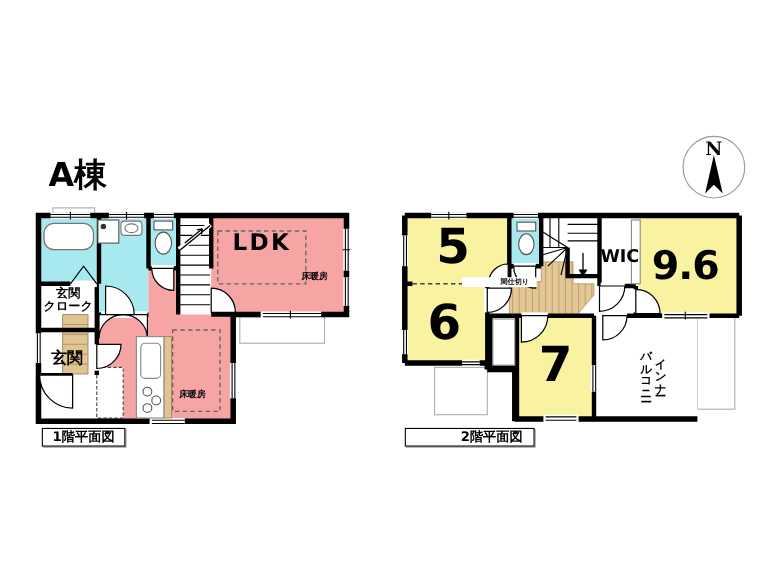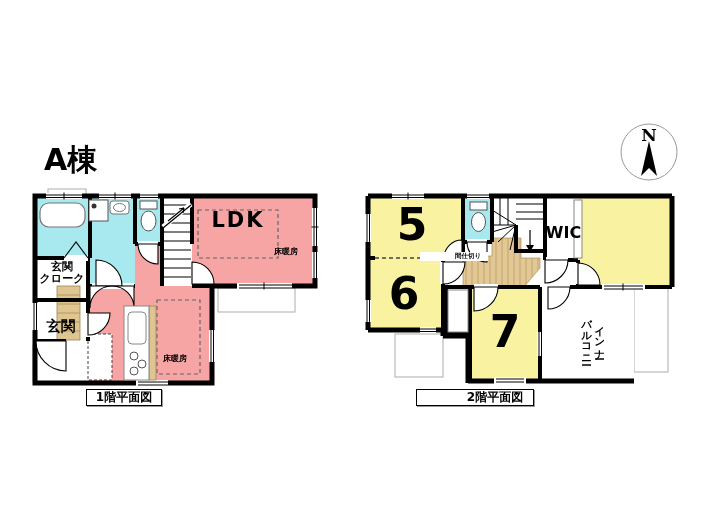--- a/index.html
+++ b/index.html
@@ -9,21 +9,21 @@
   .lbl{position:absolute;font-weight:bold;color:#000;text-align:center;
        white-space:pre-line;line-height:1.08;}
   .title{font-size:30px;text-align:left;line-height:1;}
   .big{font-size:44px;}
   .mid{font-size:36px;letter-spacing:-1px;}
   .ldk{font-size:21px;letter-spacing:2px;}
   .tiny{font-size:8px;letter-spacing:0px;}
   .micro{font-size:6.5px;background:#fff;line-height:9px;}
   .cap{position:absolute;border:1px solid #000;background:#fff;font-weight:bold;
        font-size:12px;text-align:center;line-height:15px;color:#000;
-       box-shadow:1px 1px 0 #9a9a9a;margin-left:48px;}
+       box-shadow:1px 1px 0 #9a9a9a;}
   .vert{writing-mode:vertical-rl;text-orientation:mixed;font-size:10.5px;line-height:13px;}
 </style>
 </head>
 <body>
 
 <div class="canvas">
 
 <svg width="705" height="525" viewBox="0 0 705 525">
 
   <g>
@@ -239,20 +239,21 @@
 <div class="lbl ldk" style="left:198px;top:209px;width:80px;">LDK</div>
 <div class="lbl tiny" style="left:270px;top:248px;width:32px;">床暖房</div>
 <div class="lbl tiny" style="left:158px;top:355px;width:34px;">床暖房</div>
 <div class="lbl" style="left:34px;top:261px;width:56px;font-size:11px;">玄関
 クローク</div>
 <div class="lbl" style="left:38px;top:319px;width:46px;font-size:14.5px;">玄関</div>
 
 <div class="lbl big" style="left:390px;top:201px;width:44px;">5</div>
 <div class="lbl big" style="left:382px;top:270px;width:44px;">6</div>
 <div class="lbl big" style="left:483px;top:308px;width:44px;">7</div>
+<div class="lbl mid" style="left:590px;top:224px;width:66px;">9.6</div>
 <div class="lbl" style="left:543px;top:224px;width:41px;font-size:16px;">WIC</div>
 <div class="lbl vert" style="left:576px;top:300px;width:30px;height:72px;">インナー
 バルコニー</div>
 <div class="lbl micro" style="left:420px;top:252px;width:40px;padding-left:28px;">間仕切り</div>
 
 <div class="cap" style="left:38px;top:389px;width:74px;height:15px;">1階平面図</div>
 <div class="cap" style="left:368px;top:389px;width:76px;height:15px;padding-left:40px;">2階平面図</div>
 
 </div>
 

